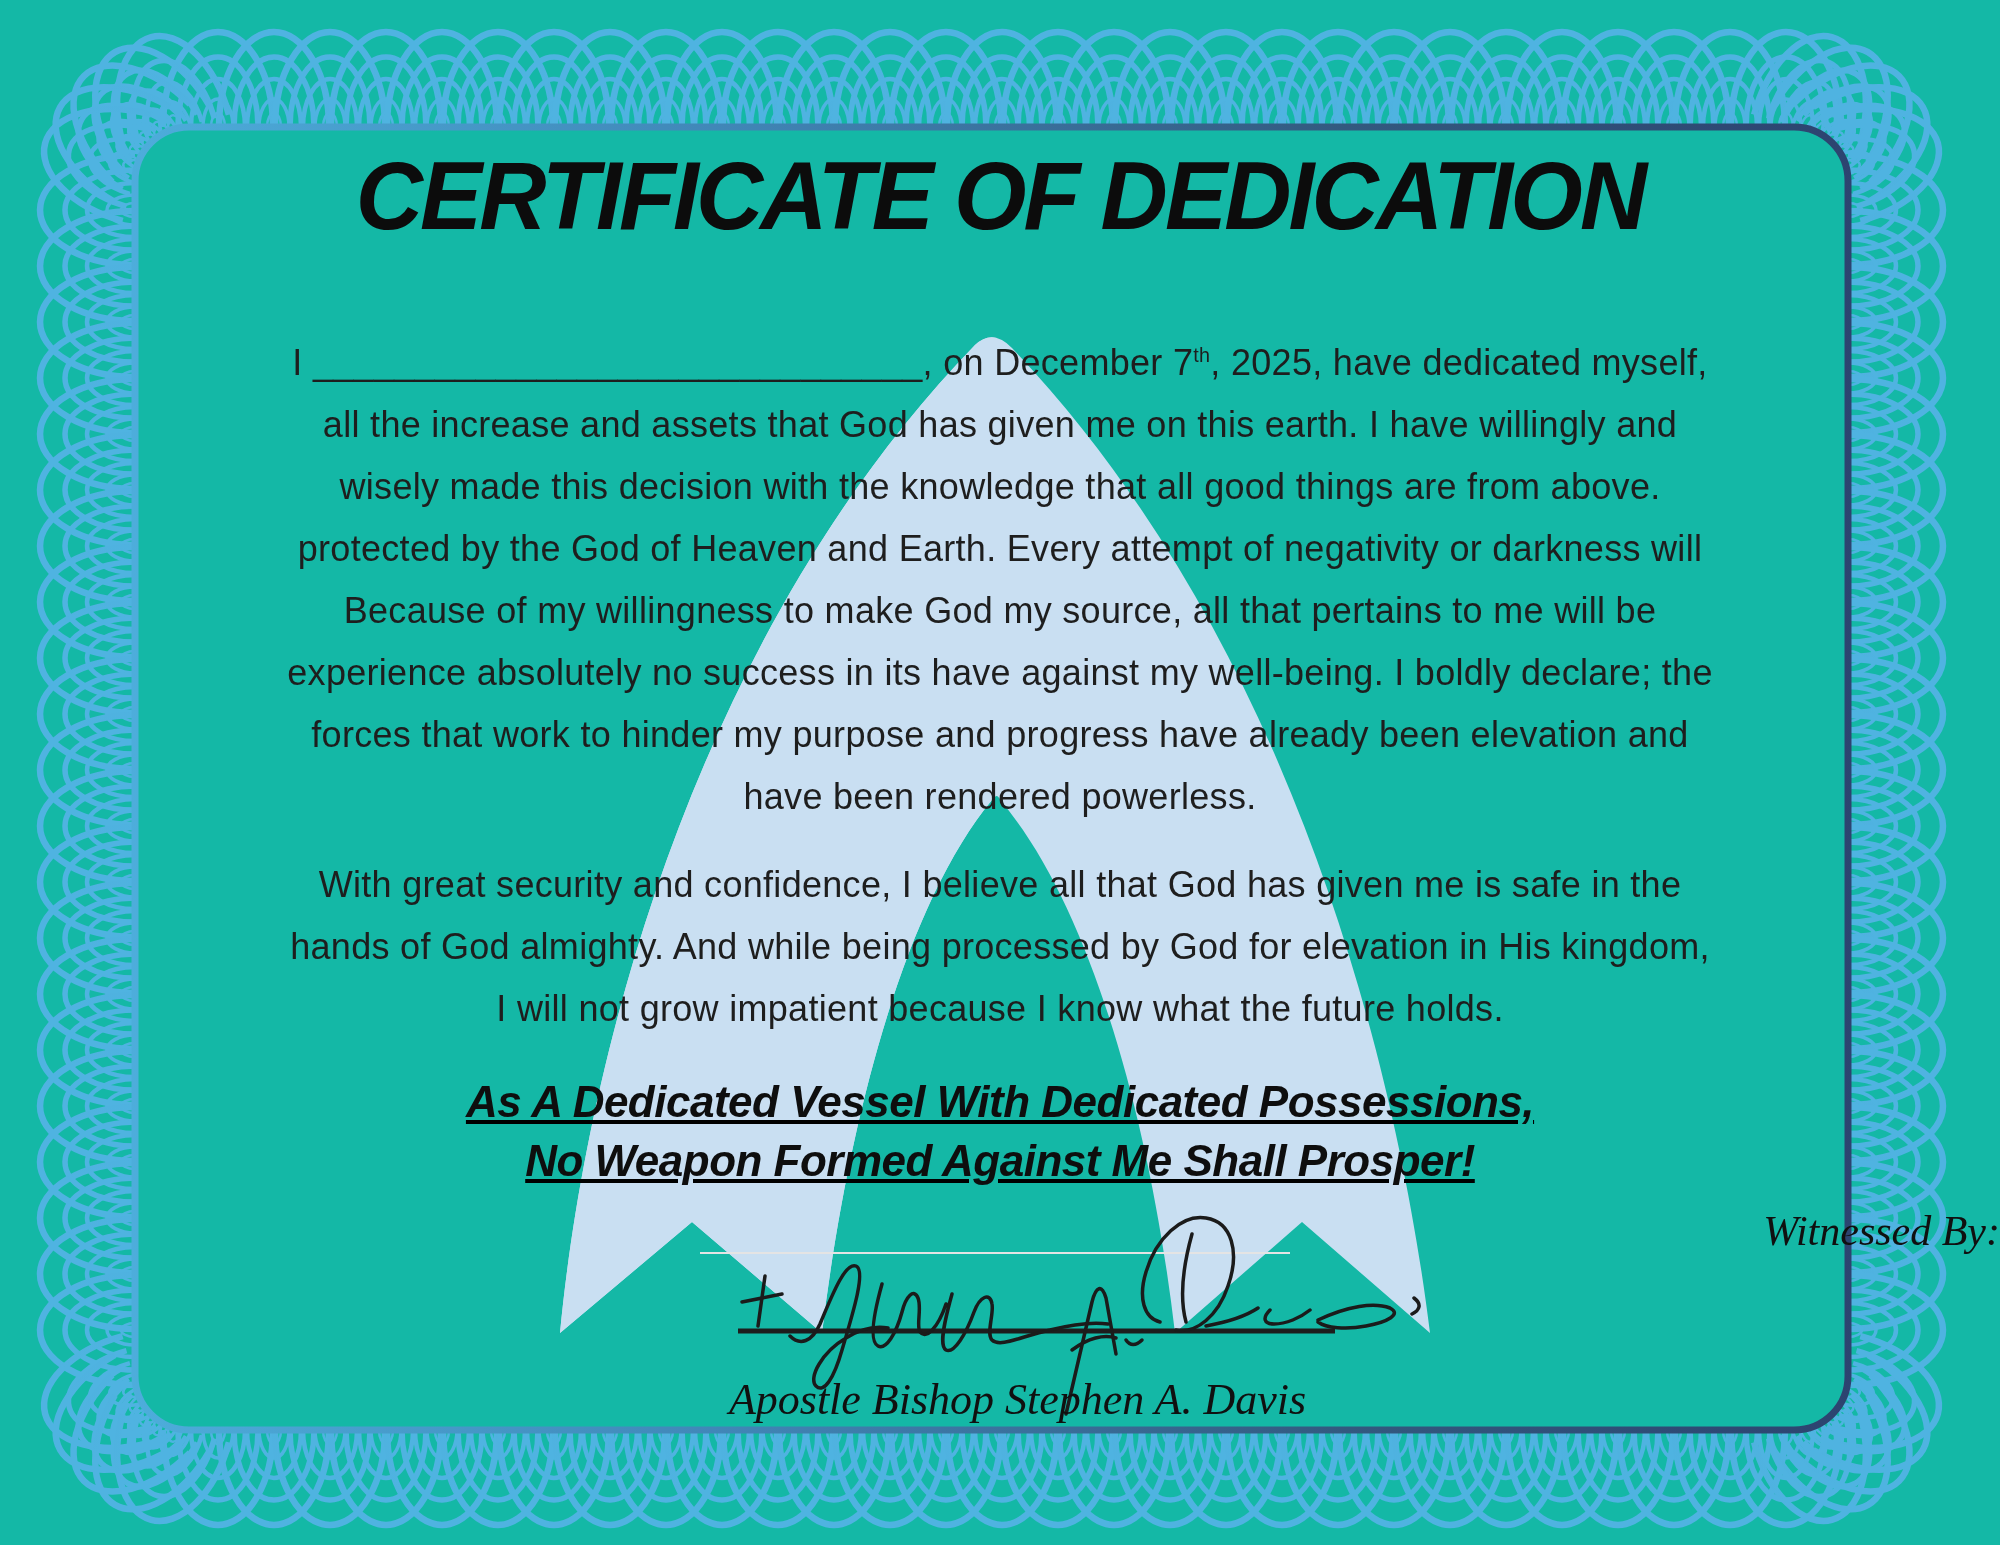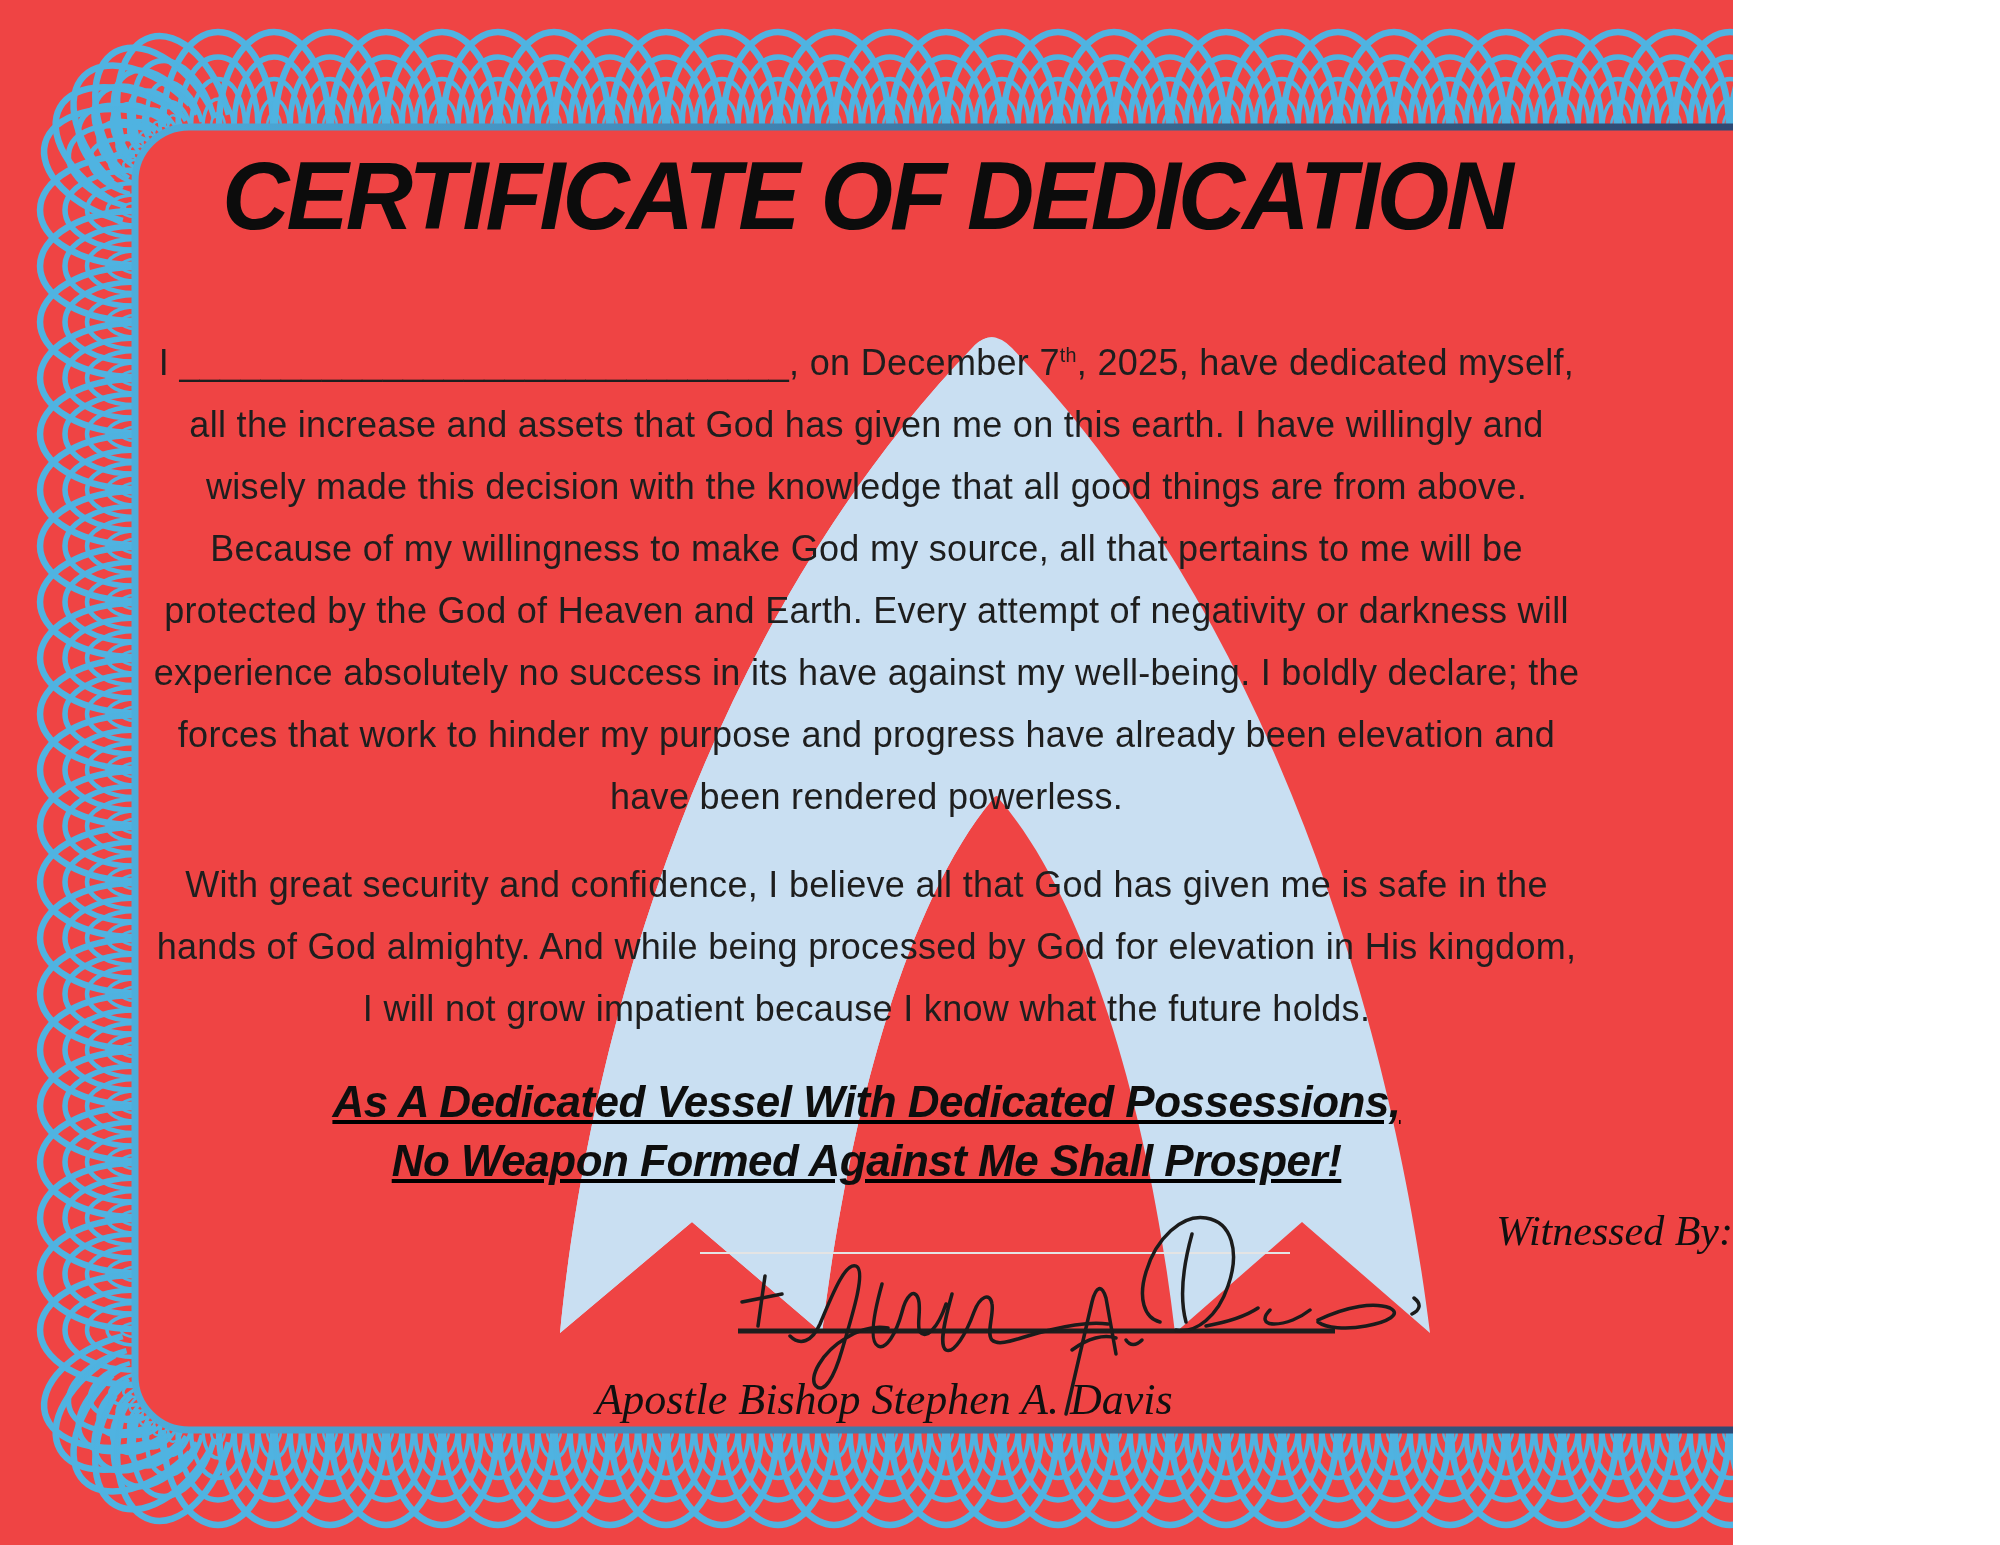--- a/index.html
+++ b/index.html
@@ -1,17 +1,17 @@
 <!DOCTYPE html>
 <html><head>
 <meta charset="utf-8">
 <style>
   html,body{margin:0;padding:0;background:#ffffff;}
-  .page{position:relative;width:1704px;height:1545px;background:#ef4444;overflow:hidden;
-        font-family:"Liberation Sans",sans-serif;padding-left:29px;}
+  .page{position:relative;width:2000px;height:1545px;background:#14b8a6;overflow:hidden;
+        font-family:"Liberation Sans",sans-serif;}
   svg.layer{position:absolute;left:0;top:0;width:2000px;height:1545px;pointer-events:none;}
   #border-loops path{fill:none;stroke:url(#bgrad);}
   #inner-frame{fill:none;stroke:url(#bgrad);stroke-width:7;}
 
   .title{position:absolute;top:140px;left:0;right:0;text-align:center;
          font-style:italic;font-weight:bold;font-size:97px;letter-spacing:-3px;
          color:#0c0c0c;transform:scaleX(.96);white-space:nowrap;}
 
   .textblock{position:absolute;left:0;right:0;}
   .bline{height:62px;line-height:62px;text-align:center;font-size:36px;color:#1e1e1e;
@@ -667,22 +667,22 @@
   </svg>
 
   <div class="title">CERTIFICATE OF DEDICATION</div>
 
   <div id="para1" class="textblock">
     <div class="bline">
       <span>I </span><span>______________________________</span><span>, on December 7</span><sup>th</sup><span>, 2025, have dedicated myself,</span>
     </div>
     <div class="bline">all the increase and assets that God has given me on this earth. I have willingly and</div>
     <div class="bline">wisely made this decision with the knowledge that all good things are from above.</div>
+    <div class="bline">protected by the God of Heaven and Earth. Every attempt of negativity or darkness will</div>
     <div class="bline">Because of my willingness to make God my source, all that pertains to me will be</div>
-    <div class="bline">protected by the God of Heaven and Earth. Every attempt of negativity or darkness will</div>
     <div class="bline">experience absolutely no success in its have against my well-being. I boldly declare; the</div>
     <div class="bline">forces that work to hinder my purpose and progress have already been elevation and</div>
     <div class="bline">have been rendered powerless.</div>
   </div>
 
   <div id="para2" class="textblock">
     <div class="bline">With great security and confidence, I believe all that God has given me is safe in the</div>
     <div class="bline">hands of God almighty. And while being processed by God for elevation in His kingdom,</div>
     <div class="bline">I will not grow impatient because I know what the future holds.</div>
   </div>

